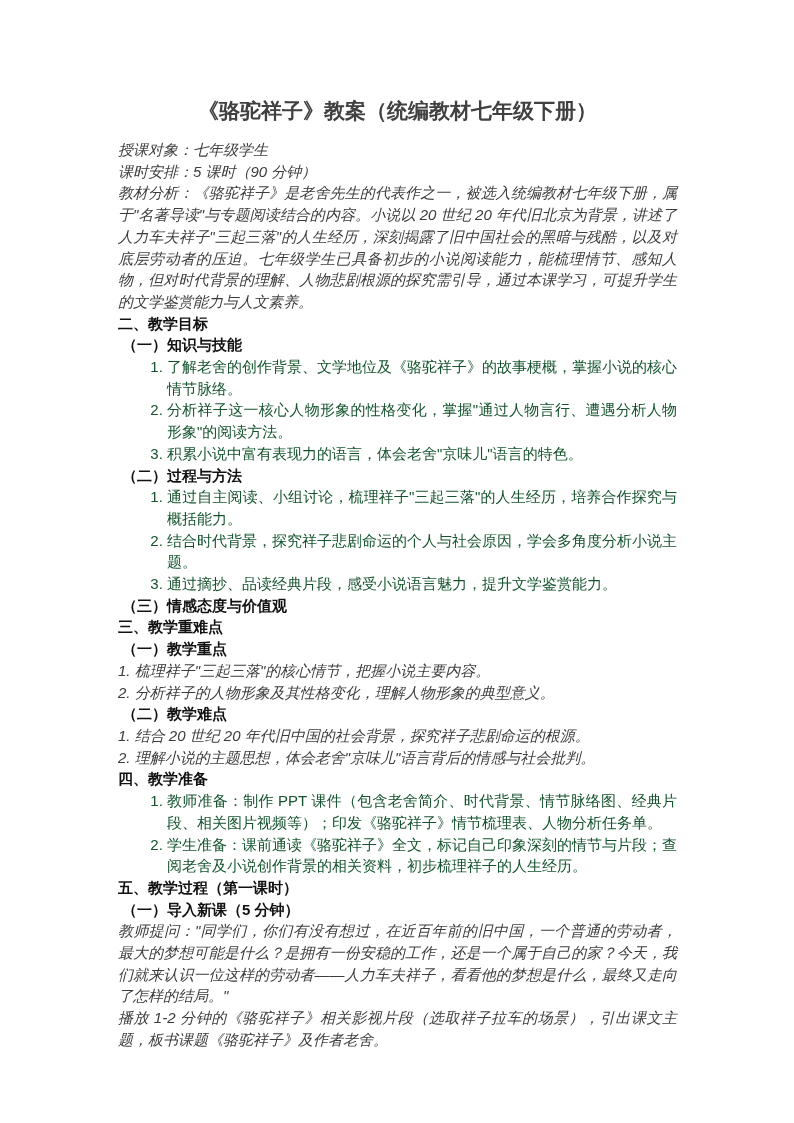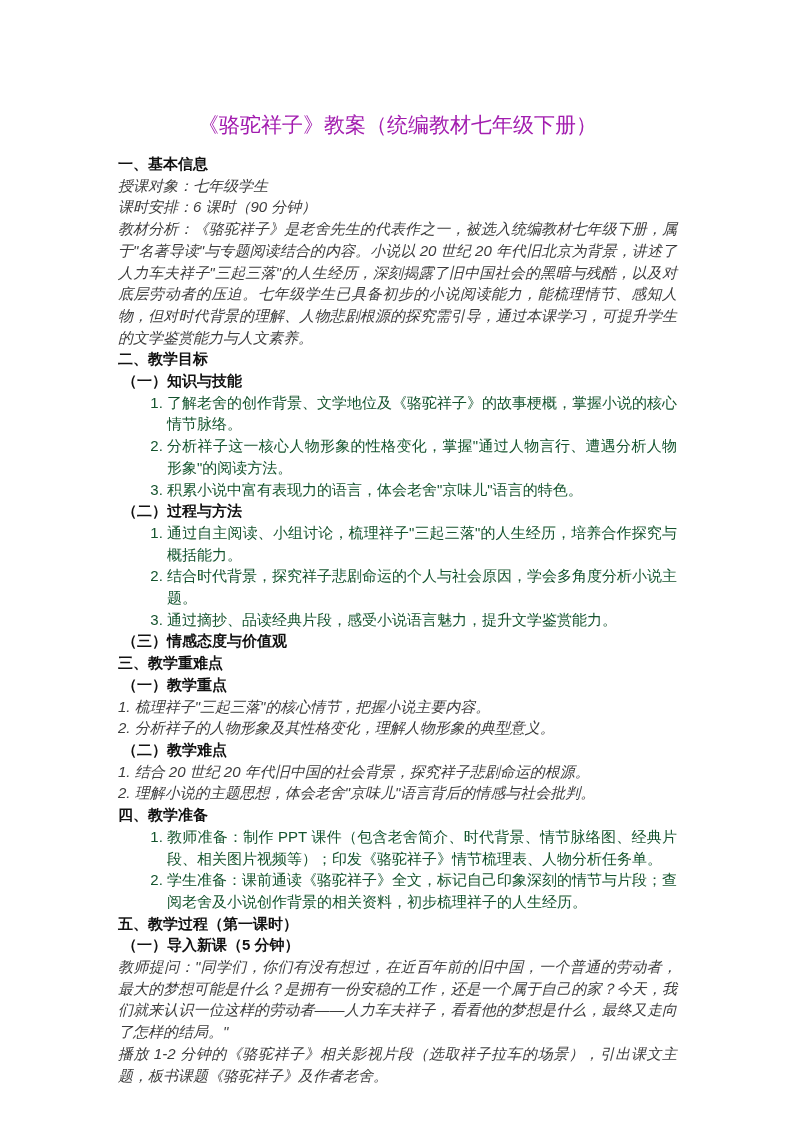--- a/index.html
+++ b/index.html
@@ -15,26 +15,26 @@
     overflow: hidden;
   }
   .page {
     box-sizing: border-box;
     width: 794px;
     height: 1123px;
     padding: 96px 117px 40px 118px;
     background: #ffffff;
   }
   .doc-title {
-    margin: 14px 0 14px 0;
+    margin: 0 0 14px 0;
     font-size: 21px;
     line-height: 29px;
-    font-weight: 400;
+    font-weight: 700;
     text-align: center;
-    color: #a21caf;
+    color: #404040;
   }
   .sec-heading {
     margin: 0;
     font-size: 15px;
     line-height: 21.7px;
     font-weight: 700;
     color: #111111;
   }
   .sub-heading {
     margin: 0 0 0 4px;
@@ -64,23 +64,22 @@
     text-align: justify;
   }
 </style>
 </head>
 <body>
 
 <div class="page">
 
   <h1 class="doc-title">《骆驼祥子》教案（统编教材七年级下册）</h1>
 
-  <h2 class="sec-heading">一、基本信息</h2>
   <p class="para">授课对象：七年级学生</p>
-  <p class="para">课时安排：6 课时（90 分钟）</p>
+  <p class="para">课时安排：5 课时（90 分钟）</p>
   <p class="para">教材分析：《骆驼祥子》是老舍先生的代表作之一，被选入统编教材七年级下册，属于"名著导读"与专题阅读结合的内容。小说以 20 世纪 20 年代旧北京为背景，讲述了人力车夫祥子"三起三落"的人生经历，深刻揭露了旧中国社会的黑暗与残酷，以及对底层劳动者的压迫。七年级学生已具备初步的小说阅读能力，能梳理情节、感知人物，但对时代背景的理解、人物悲剧根源的探究需引导，通过本课学习，可提升学生的文学鉴赏能力与人文素养。</p>
 
   <h2 class="sec-heading">二、教学目标</h2>
 
   <h3 class="sub-heading">（一）知识与技能</h3>
   <ol class="num-list">
     <li>了解老舍的创作背景、文学地位及《骆驼祥子》的故事梗概，掌握小说的核心情节脉络。</li>
     <li>分析祥子这一核心人物形象的性格变化，掌握"通过人物言行、遭遇分析人物形象"的阅读方法。</li>
     <li>积累小说中富有表现力的语言，体会老舍"京味儿"语言的特色。</li>
   </ol>

